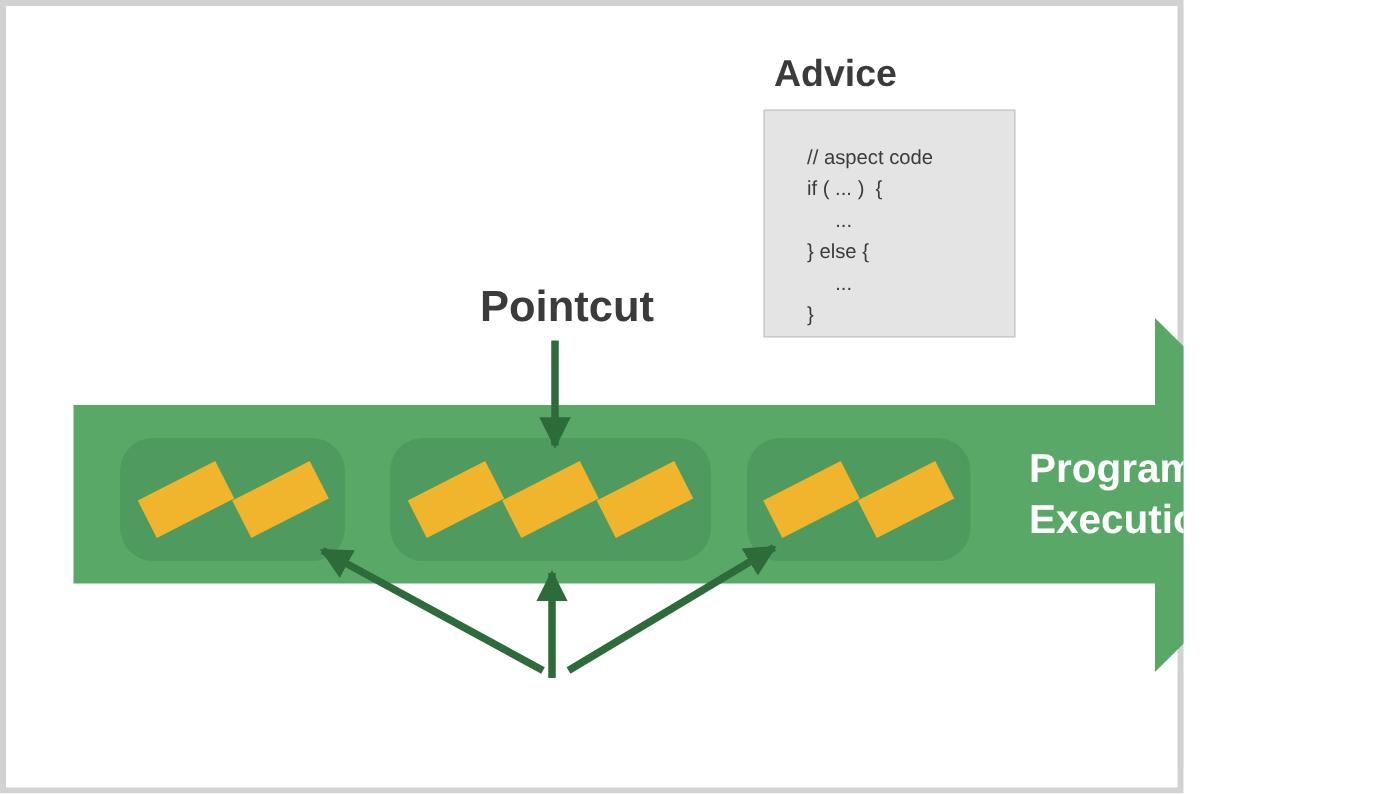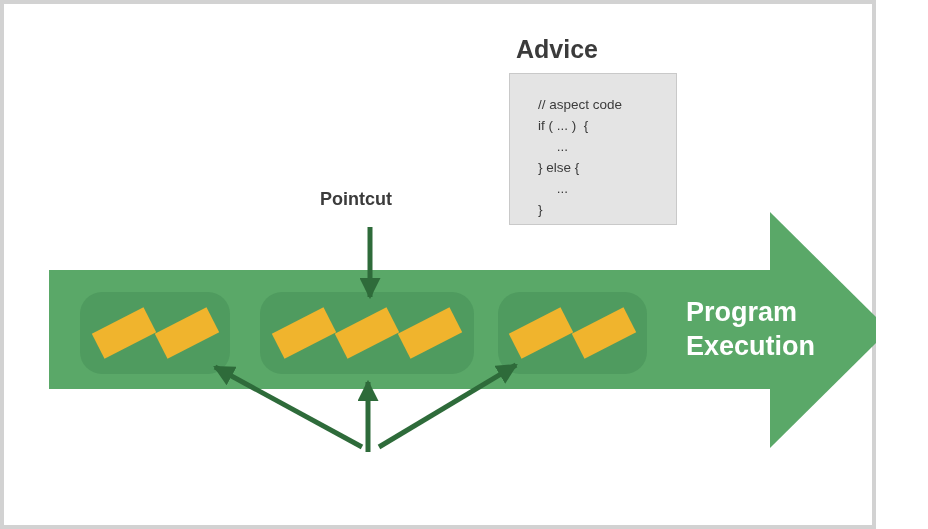--- a/index.html
+++ b/index.html
@@ -1,20 +1,20 @@
 <!DOCTYPE html>
 <html style="--arrow-green: #5aa868; --box-green: #4f9b5f; --bar-yellow: #f0b42d; --dark-green: #2e6b3a; --text-dark: #3b3b3b; --code-bg: #e4e4e4; --code-border: #c9c9c9; --frame-gray: #d2d2d2; --white: #ffffff;"><head>
 <meta charset="utf-8">
 <style>
   html, body { margin: 0; padding: 0; background: #ffffff; }
   * { box-sizing: border-box; }
 
   .canvas {
     position: relative;
-    width: 876px;
+    width: 789px;
     height: 529px;
     background: #ffffff;
     box-shadow: inset 0 0 0 4px var(--frame-gray, #d2d2d2);
     overflow: hidden;
     font-family: "Liberation Sans", sans-serif;
   }
 
   
   .arrow-body {
     position: absolute;
@@ -63,21 +63,21 @@
   .connectors line { stroke: var(--dark-green, #2e6b3a); stroke-width: 5; }
 
   
   .label {
     position: absolute;
     font-weight: 700;
     color: var(--text-dark, #3b3b3b);
     white-space: pre-line;
   }
   .advice-label    { left: 516px; top: 35px;  font-size: 25px; }
-  .pointcut-label  { left: 320px; top: 189px; font-size: 18px; }
+  .pointcut-label  { left: 320px; top: 189px; font-size: 29px; }
   .joinpoints-label{ left: 307px; top: 457px; font-size: 26px; }
   .progexec-label  {
     left: 686px; top: 295px;
     font-size: 27px; line-height: 34px;
     color: var(--white, #ffffff);
   }
 
   
   .code-box {
     position: absolute;

